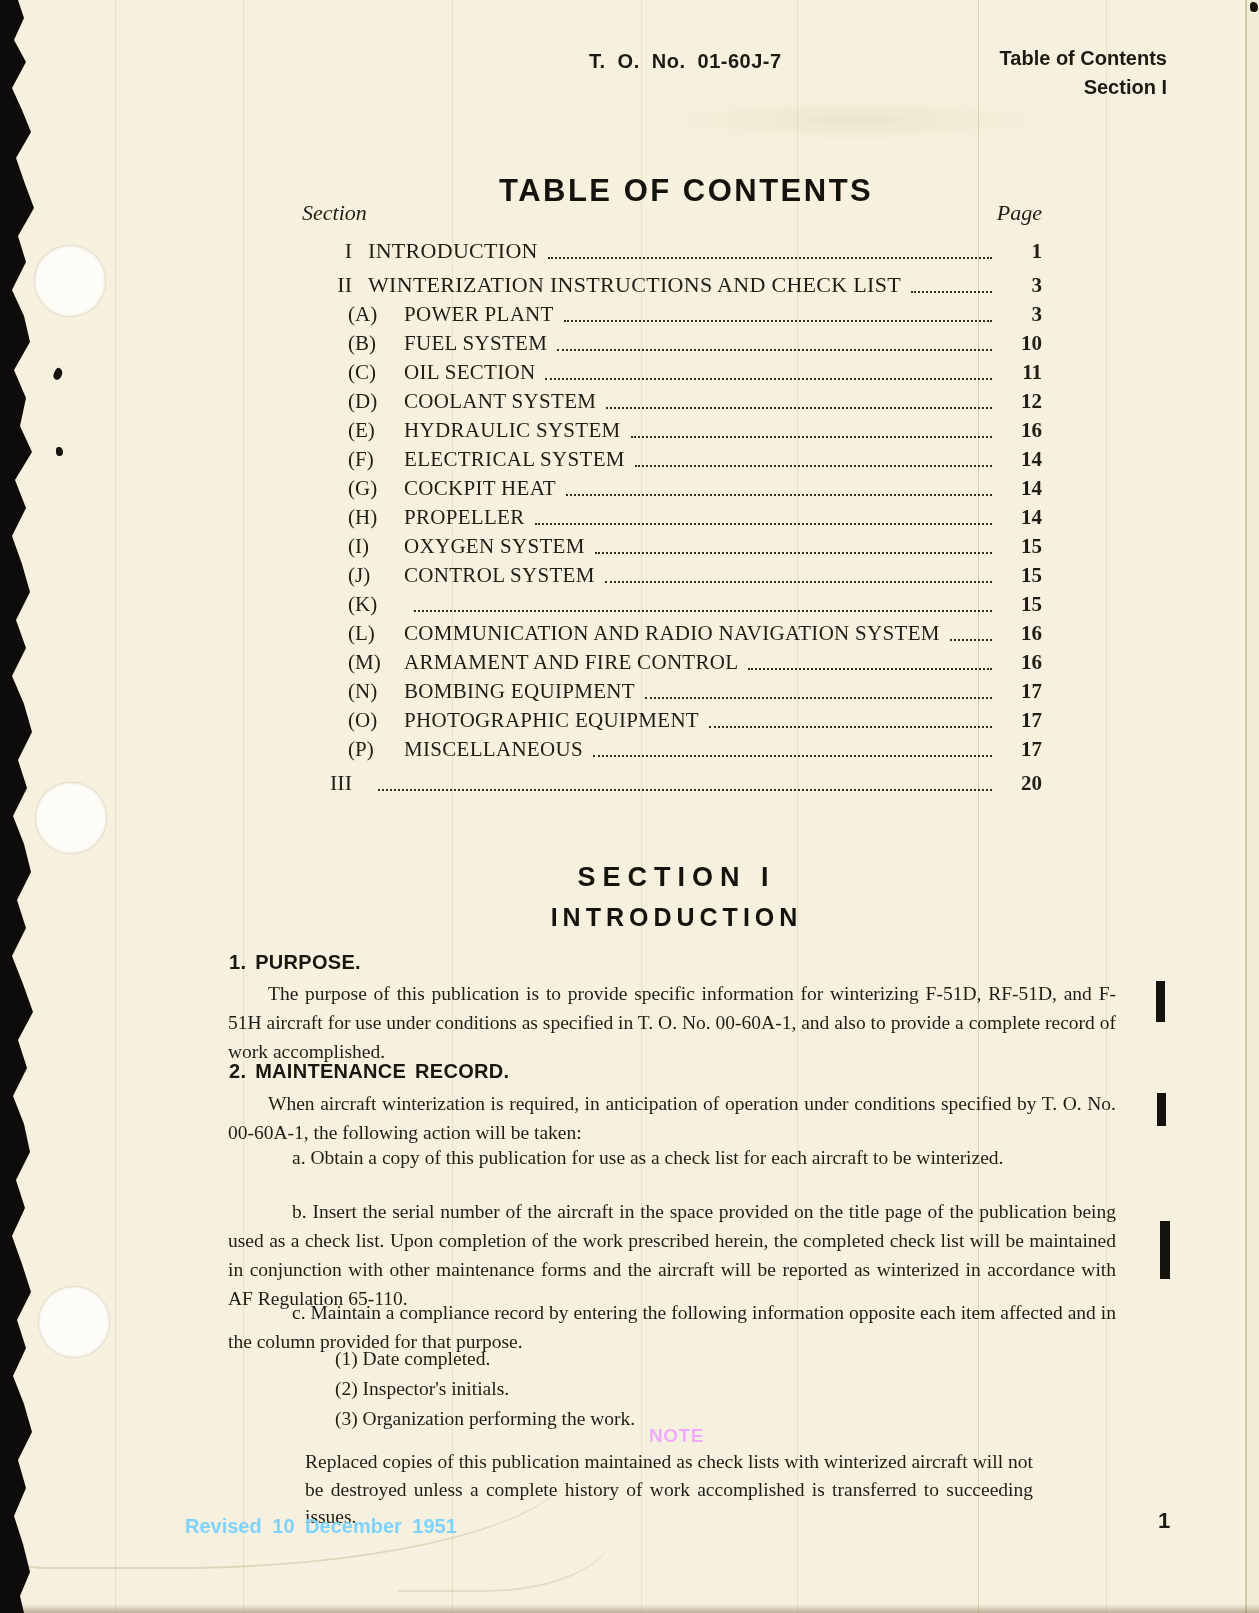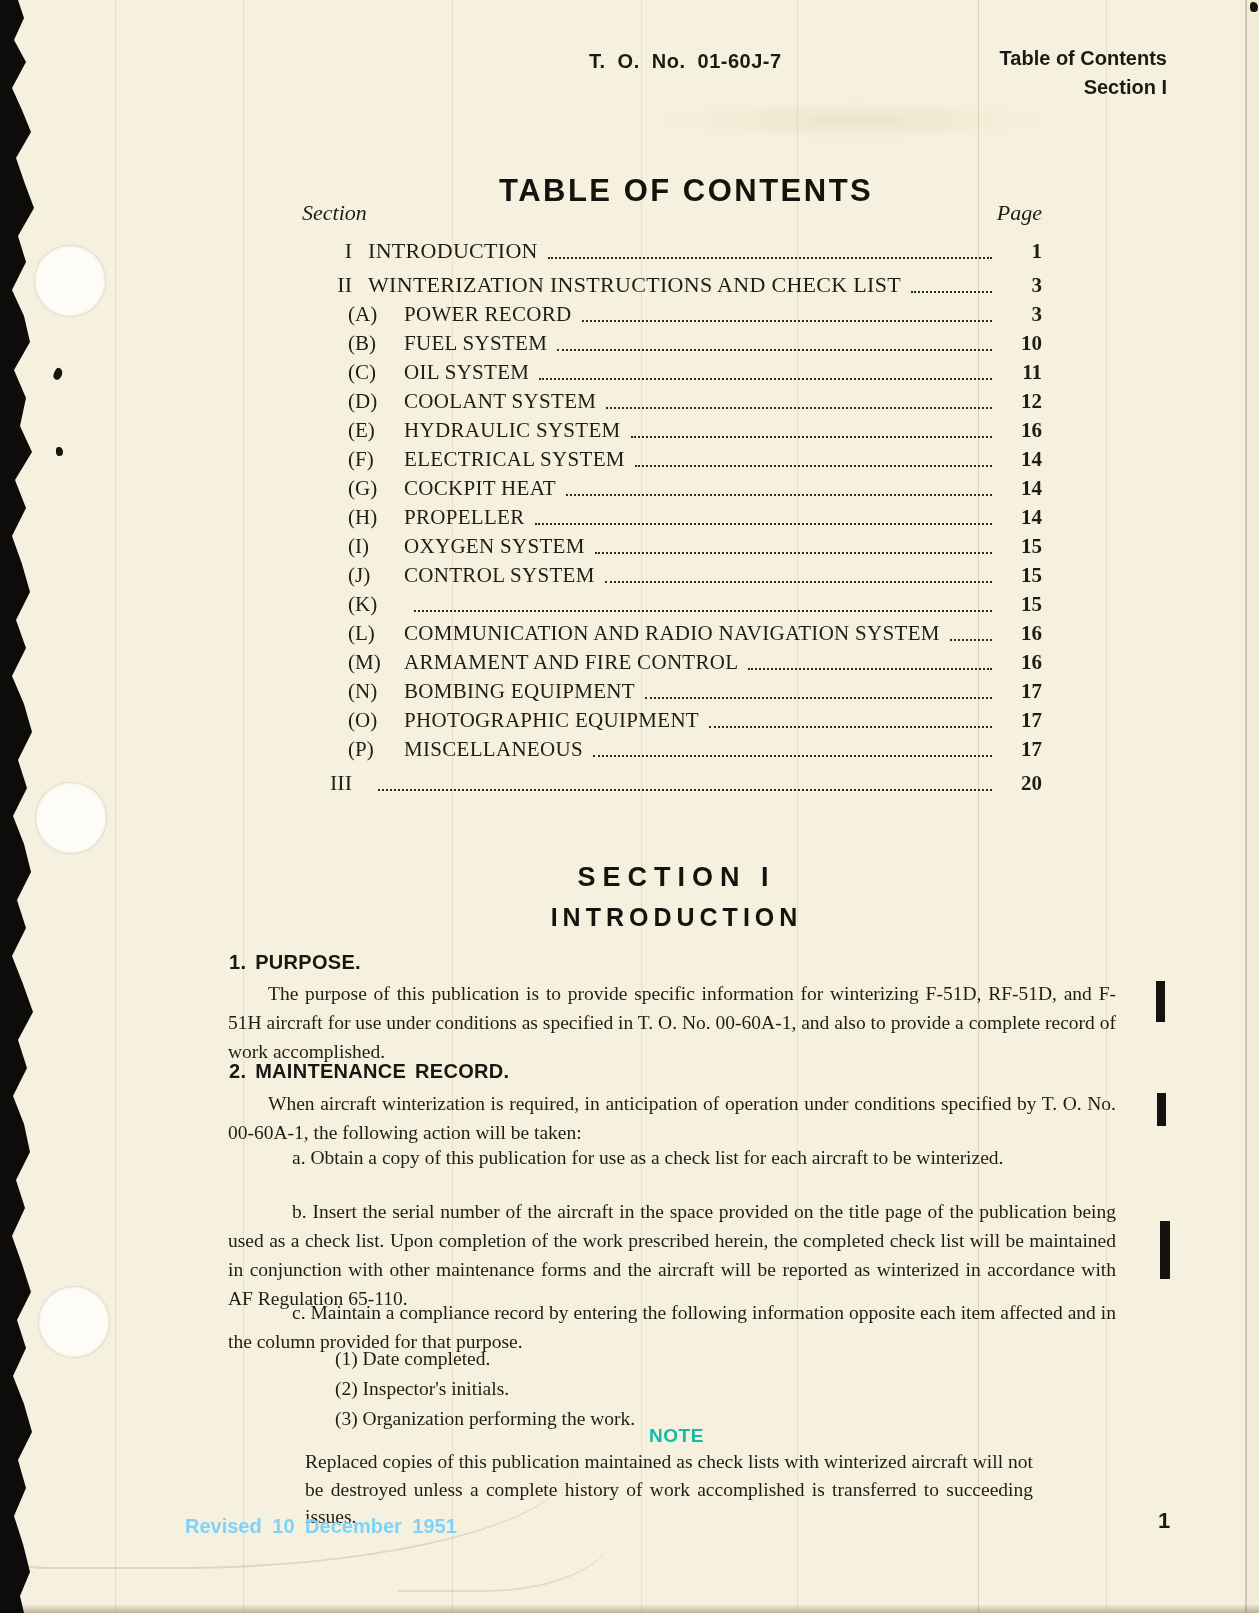--- a/index.html
+++ b/index.html
@@ -54,21 +54,21 @@
   .toc-row .pg{flex:0 0 42px;text-align:right;font-weight:bold;font-size:21px;}
 
   .sec-head{position:absolute;left:94px;width:1165px;text-align:center;font-size:27px;letter-spacing:7px;color:#15130e;}
   .sec-sub{position:absolute;left:94px;width:1165px;text-align:center;font-size:25px;letter-spacing:5px;color:#15130e;}
 
   .body-h{position:absolute;left:229px;font-size:20px;letter-spacing:0.3px;word-spacing:3px;color:#1a1711;}
   .para{position:absolute;left:228px;width:888px;font-size:19.5px;line-height:29px;text-align:justify;color:#211c14;}
   .ind1{text-indent:40px;}
   .ind2{text-indent:64px;}
   .subitems{position:absolute;left:335px;font-size:19.5px;line-height:30px;}
-  .note-h{position:absolute;left:94px;width:1165px;text-align:center;font-size:19px;letter-spacing:0.5px;color:#14b8a6;}
+  .note-h{position:absolute;left:94px;width:1165px;text-align:center;font-size:19px;letter-spacing:0.5px;color:#f0abfc;}
   .note-p{position:absolute;left:305px;width:728px;font-size:19.5px;line-height:27.5px;text-align:justify;}
 
   .rev-bar{position:absolute;background:#15130e;z-index:2;}
 
   .foot-left{position:absolute;left:185px;top:1515px;font-size:20px;word-spacing:5px;color:#7dd3fc;}
   .foot-pg{position:absolute;left:1158px;top:1508px;font-size:22px;color:#1d1a14;}
 </style>
 </head>
 <body>
 
@@ -120,35 +120,35 @@
       </div>
       <div class="toc-row l0">
         <span class="num0">II</span>
         <span class="t">WINTERIZATION INSTRUCTIONS AND CHECK LIST</span>
         <span class="leader"></span>
         <span class="pg">3</span>
       </div>
       <div class="toc-row l1">
         <span class="sp"></span>
         <span class="num1">(A)</span>
-        <span class="t">POWER RECORD</span>
+        <span class="t">POWER PLANT</span>
         <span class="leader"></span>
         <span class="pg">3</span>
       </div>
       <div class="toc-row l1">
         <span class="sp"></span>
         <span class="num1">(B)</span>
         <span class="t">FUEL SYSTEM</span>
         <span class="leader"></span>
         <span class="pg">10</span>
       </div>
       <div class="toc-row l1">
         <span class="sp"></span>
         <span class="num1">(C)</span>
-        <span class="t">OIL SYSTEM</span>
+        <span class="t">OIL SECTION</span>
         <span class="leader"></span>
         <span class="pg">11</span>
       </div>
       <div class="toc-row l1">
         <span class="sp"></span>
         <span class="num1">(D)</span>
         <span class="t">COOLANT SYSTEM</span>
         <span class="leader"></span>
         <span class="pg">12</span>
       </div>

